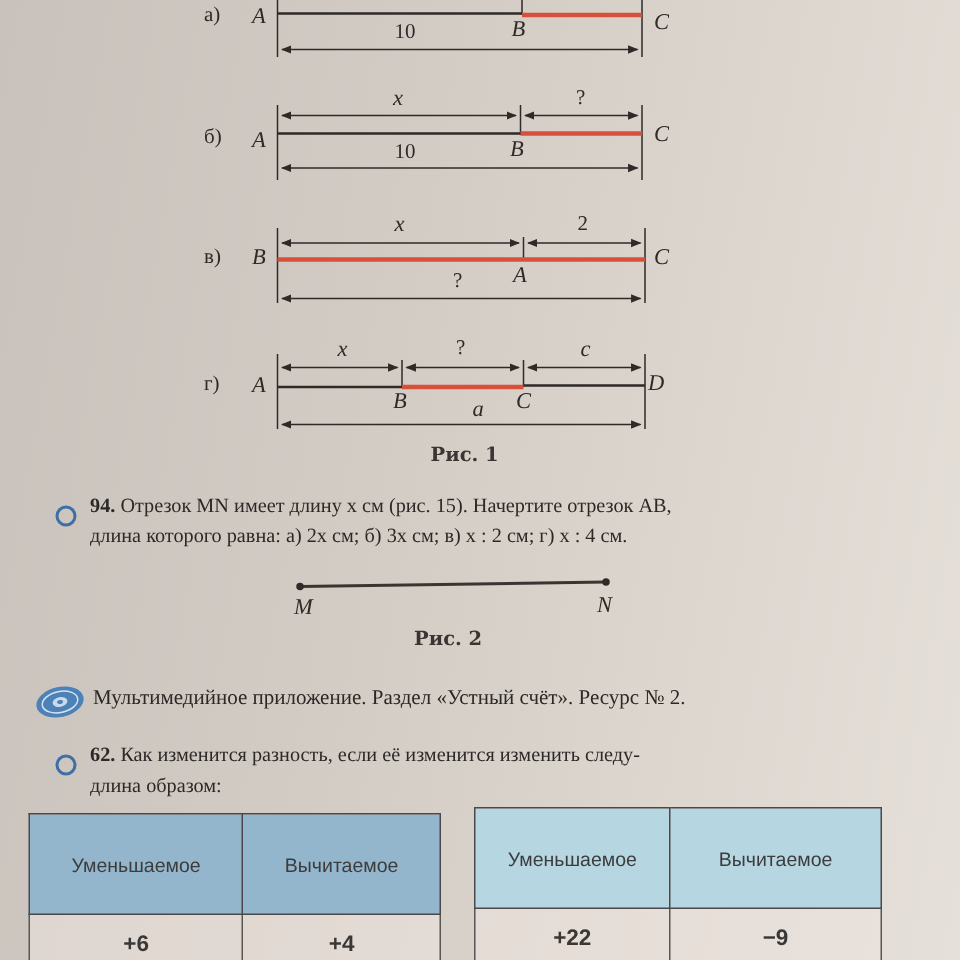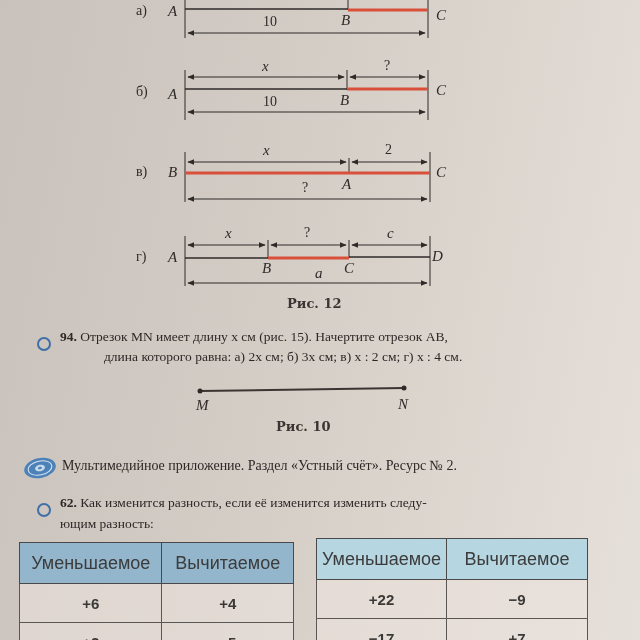--- a/index.html
+++ b/index.html
@@ -12,22 +12,22 @@
   .abs { position:absolute; }
   .lbl { font-family:"Liberation Serif", serif; font-style:italic; font-size:15px; color:#2e2a28; }
   .sub { font-family:"Liberation Serif", serif; font-size:14px; color:#2e2a28; }
   .caption { font-family:"DejaVu Serif", serif; font-weight:bold; font-size:13px; color:#3a3532; }
   .para { font-family:Liberation Serif, serif; font-size:13.5px; line-height:22px; color:#2c2826; white-space:nowrap; }
   .para b { font-weight:bold; }
   .circ { width:10px; height:10px; border:2px solid #3f6fa6; border-radius:50%; }
   svg { position:absolute; left:0; top:0; }
   table.tbl { position:absolute; border-collapse:collapse; font-family:"Liberation Sans", sans-serif; }
   table.tbl th {
-    font-weight:normal; font-size:18px; color:#3c3c3c;
-    border:1.5px solid #4a4848; height:38px; padding:1px;
+    font-weight:normal; font-size:13px; color:#3c3c3c;
+    border:1.5px solid #4a4848; height:38px; padding:14px;
   }
   table.tbl td {
     font-weight:bold; font-size:15px; color:#3a3836; text-align:center;
     border:1.5px solid #5a5654; height:38px; padding:0;
   }
   .t1 th { background:#93b6cc; }
   .t2 th { background:#b6d6e2; }
   .t1 td, .t2 td { background:rgba(236,228,222,0.55); }
 </style>
 </head>
@@ -107,52 +107,52 @@
 <div class="abs sub" style="left:136px;top:249px;">г)</div>
 <div class="abs lbl" style="left:168px;top:249px;">A</div>
 <div class="abs lbl" style="left:262px;top:260px;">B</div>
 <div class="abs lbl" style="left:344px;top:260px;">C</div>
 <div class="abs lbl" style="left:432px;top:248px;">D</div>
 <div class="abs lbl" style="left:225px;top:225px;">x</div>
 <div class="abs sub" style="left:304px;top:225px;">?</div>
 <div class="abs lbl" style="left:387px;top:225px;">c</div>
 <div class="abs lbl" style="left:315px;top:265px;">a</div>
 
-<div class="abs caption" style="left:287px;top:296px;">Рис. 12</div>
+<div class="abs caption" style="left:287px;top:296px;">Рис. 1</div>
 
 <div class="abs circ" style="left:37px;top:337px;"></div>
 <div class="abs para" style="left:60px;top:326px;">
   <b>94.</b>
   <span>Отрезок MN имеет длину x см (рис. 15). Начертите отрезок AB,</span>
 </div>
-<div class="abs para" style="left:60px;top:346px;margin-left:44px;">длина которого равна: а) 2x см;  б) 3x см;  в) x : 2 см;  г) x : 4 см.</div>
+<div class="abs para" style="left:60px;top:346px;">длина которого равна: а) 2x см;  б) 3x см;  в) x : 2 см;  г) x : 4 см.</div>
 
 <svg width="640" height="640" style="pointer-events:none;">
   <line x1="200" y1="391" x2="404" y2="388" stroke="#3a3532" stroke-width="2"></line>
   <circle cx="200" cy="391" r="2.5" fill="#2e2a28"></circle>
   <circle cx="404" cy="388" r="2.5" fill="#2e2a28"></circle>
 </svg>
 <div class="abs lbl" style="left:196px;top:397px;">M</div>
 <div class="abs lbl" style="left:398px;top:396px;">N</div>
-<div class="abs caption" style="left:276px;top:419px;">Рис. 10</div>
+<div class="abs caption" style="left:276px;top:419px;">Рис. 2</div>
 
 <svg width="640" height="640" style="pointer-events:none;">
   <ellipse cx="40" cy="468" rx="16" ry="10" fill="#4d82b8" transform="rotate(-12 40 468)"></ellipse>
   <ellipse cx="40" cy="468" rx="12" ry="7" fill="none" stroke="#d6e4f0" stroke-width="1" transform="rotate(-12 40 468)"></ellipse>
   <ellipse cx="40" cy="468" rx="5" ry="3.2" fill="#c8dbec" transform="rotate(-12 40 468)"></ellipse>
   <ellipse cx="40" cy="468" rx="2" ry="1.3" fill="#4d82b8" transform="rotate(-12 40 468)"></ellipse>
 </svg>
 <div class="abs para" style="left:62px;top:455px;font-size:14px;">Мультимедийное приложение. Раздел «Устный счёт». Ресурс № 2.</div>
 
 <div class="abs circ" style="left:37px;top:503px;"></div>
 <div class="abs para" style="left:60px;top:492px;">
   <b>62.</b>
   <span>Как изменится разность, если её изменится изменить следу-</span>
 </div>
-<div class="abs para" style="left:60px;top:513px;">ющим разность:</div>
+<div class="abs para" style="left:60px;top:513px;">длина образом:</div>
 
 <table class="tbl t1" style="left:19px;top:542px;width:275px;">
   <tbody>
       <tr>
     <th style="width:52%;">Уменьшаемое</th>
     <th>Вычитаемое</th>
   </tr>
   <tr>
     <td>+6</td>
     <td>+4</td>

